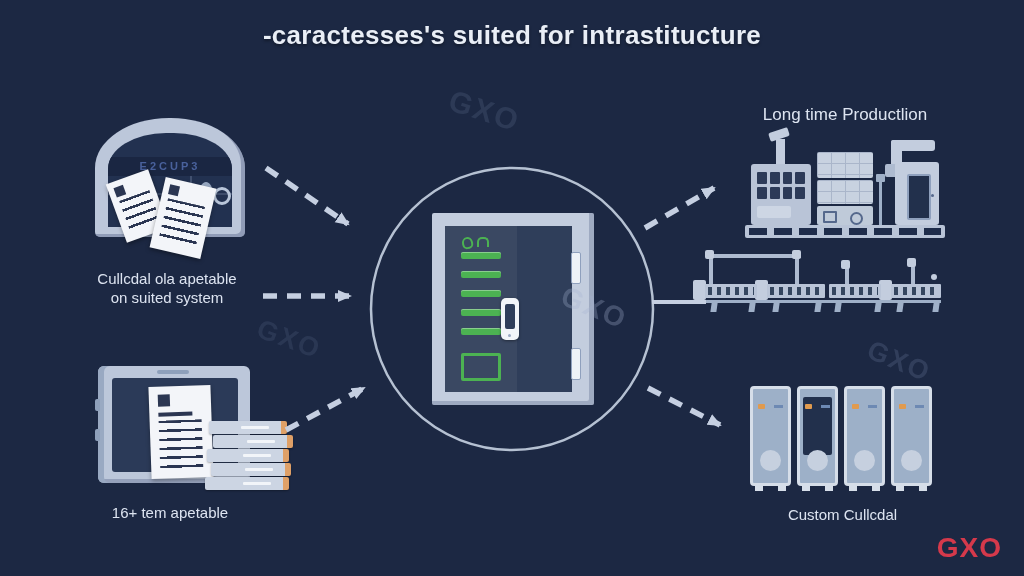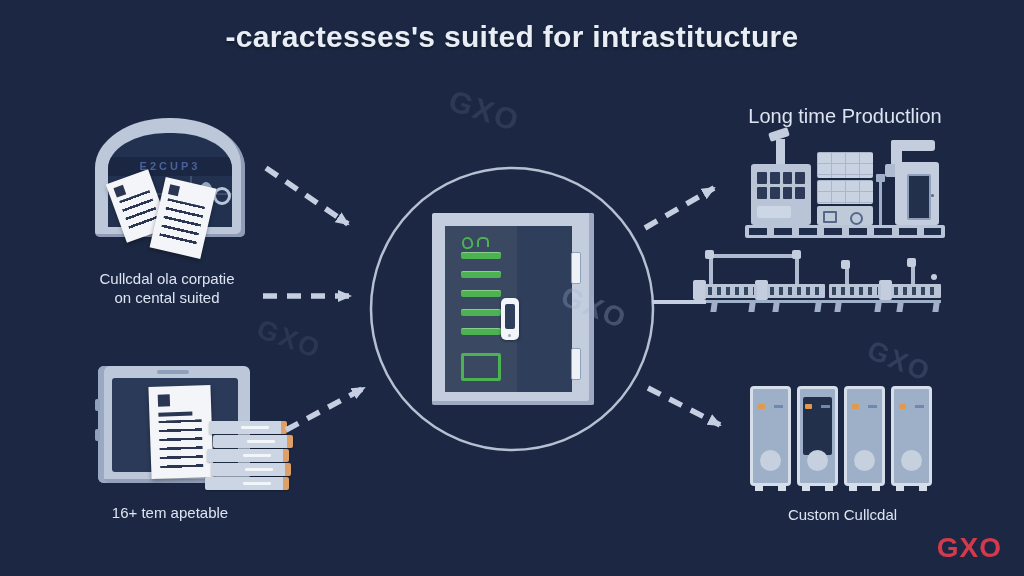--- a/index.html
+++ b/index.html
@@ -7,37 +7,37 @@
     width:1024px;height:576px;position:relative;overflow:hidden;
     background:#1c2843;
     font-family:"Liberation Sans",sans-serif;
     -webkit-font-smoothing:antialiased;
   }
   .abs{position:absolute;}
 
   
   .title{
     left:0;top:20px;width:1024px;text-align:center;
-    font-size:30px;font-weight:700;color:#e9eef6;letter-spacing:.3px;
+    font-size:26px;font-weight:700;color:#e9eef6;letter-spacing:.3px;
     text-shadow:0 2px 3px rgba(0,0,0,.35);
   }
 
   
   .wm{font-weight:800;letter-spacing:2px;pointer-events:none;}
   .wm-1{left:448px;top:94px;font-size:30px;color:rgba(150,168,205,.14);transform:rotate(18deg);}
   .wm-2{left:150px;top:120px;font-size:24px;color:rgba(35,50,85,.35);transform:rotate(20deg);}
   .wm-3{left:256px;top:324px;font-size:27px;color:rgba(150,168,205,.12);transform:rotate(20deg);}
   .wm-4{left:560px;top:292px;font-size:28px;color:rgba(165,180,210,.30);transform:rotate(22deg);z-index:5;}
   .wm-5{left:866px;top:346px;font-size:27px;color:rgba(150,168,205,.18);transform:rotate(22deg);}
 
   
   .caption{color:#dde4f1;font-size:15px;text-align:center;line-height:1.25;}
   .cap-left-top{left:62px;top:270px;width:210px;}
   .cap-left-bottom{left:85px;top:504px;width:170px;}
-  .cap-right-top{left:745px;top:104px;width:200px;font-size:20px;}
+  .cap-right-top{left:745px;top:104px;width:200px;font-size:17px;}
   .cap-right-bottom{left:745px;top:506px;width:195px;}
 
   
   .vault{left:95px;top:118px;width:150px;height:119px;}
   .vault-outer{position:absolute;inset:0;background:#bcc7da;
     border-radius:74px 74px 5px 5px / 50px 50px 5px 5px;
     box-shadow:inset -4px -3px 0 rgba(90,105,140,.45);}
   .vault-inner{position:absolute;left:13px;right:13px;top:15px;bottom:10px;background:#223150;
     border-radius:58px 58px 0 0 / 36px 36px 0 0;overflow:hidden;}
   .vault-band{position:absolute;left:0;right:0;top:24px;height:19px;background:#1a2642;
@@ -180,22 +180,22 @@
   <div class="doc vdoc1">
     <div class="doc-qr" style="left:6px;top:6px;"></div>
     <div class="doc-lines" style="left:7px;right:6px;top:20px;bottom:7px;"></div>
   </div>
   <div class="doc vdoc2">
     <div class="doc-qr" style="left:6px;top:6px;"></div>
     <div class="doc-lines" style="left:7px;right:7px;top:20px;bottom:8px;"></div>
   </div>
 </div>
 <div class="abs caption cap-left-top">
-  <div>Cullcdal ola corpatie</div>
-  <div>on cental suited</div>
+  <div>Cullcdal ola apetable</div>
+  <div>on suited system</div>
 </div>
 
 <div class="abs tablet">
   <div class="tablet-frame"></div>
   <div class="tablet-slot"></div>
   <div class="tablet-btn" style="top:38px;"></div>
   <div class="tablet-btn" style="top:68px;"></div>
   <div class="tablet-screen"></div>
   <div class="doc" style="left:55px;top:25px;width:62px;height:92px;transform:rotate(-2deg);">
     <div class="doc-qr" style="left:9px;top:8px;width:12px;height:12px;"></div>

